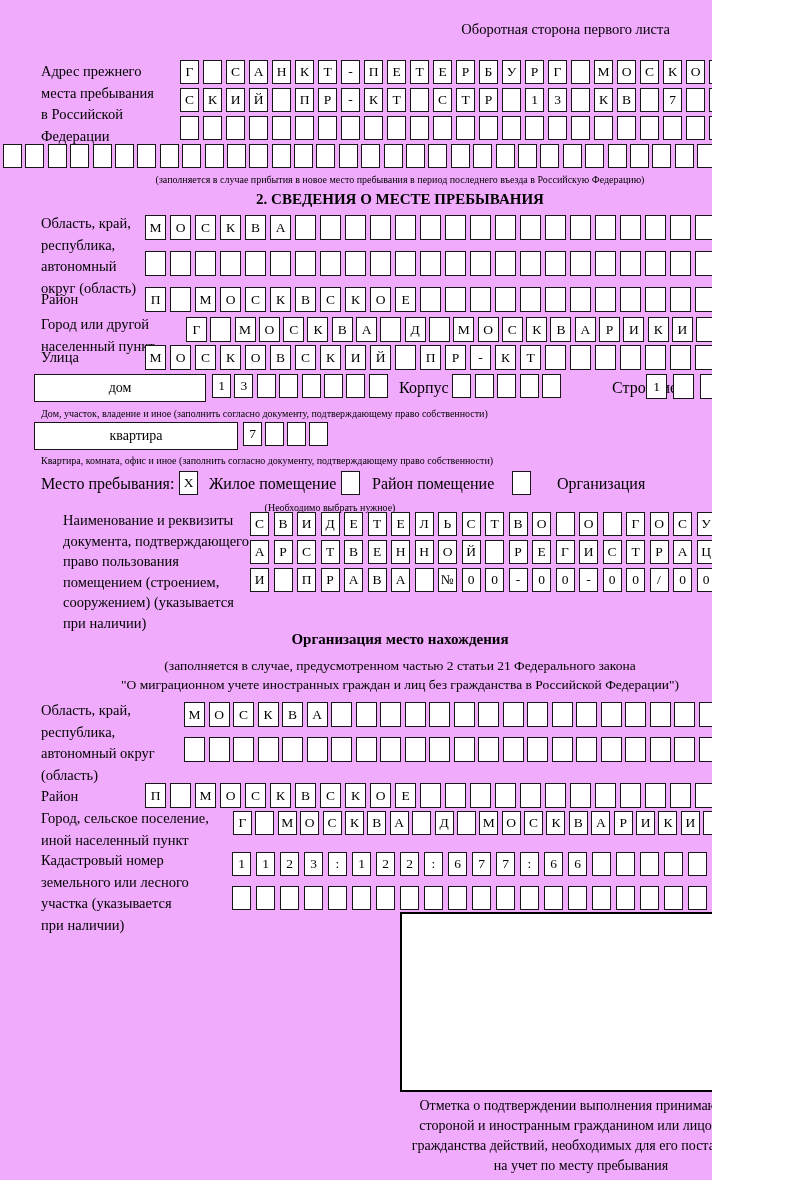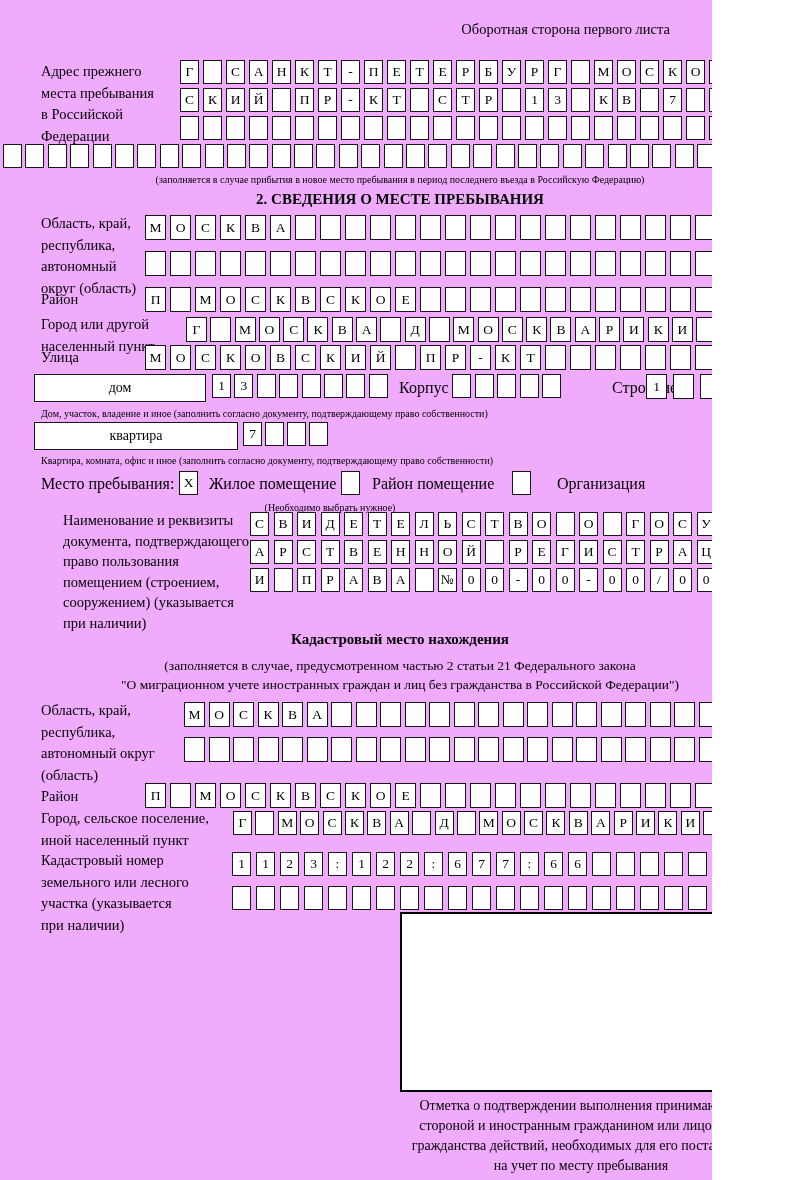--- a/index.html
+++ b/index.html
@@ -419,21 +419,21 @@
       <div class="cell">0</div>
       <div class="cell">-</div>
       <div class="cell">0</div>
       <div class="cell">0</div>
       <div class="cell">/</div>
       <div class="cell">0</div>
       <div class="cell">0</div>
       <div class="cell">0</div>
     </div>
 
-  <div class="abs title center" style="left:0;top:631px;width:800px;">Кадастровый место нахождения</div>
+  <div class="abs title center" style="left:0;top:631px;width:800px;">Организация место нахождения</div>
   <div class="abs note center" style="left:0;top:657px;width:800px;font-size:13.5px;">(заполняется в случае, предусмотренном частью 2 статьи 21 Федерального закона</div>
   <div class="abs note center" style="left:0;top:676px;width:800px;font-size:13.5px;">"О миграционном учете иностранных граждан и лиц без гражданства в Российской Федерации")</div>
 
   <div class="abs flabel" style="left:41px;top:700px;">Область, край,
 республика,
 автономный округ
 (область)</div>
   <div class="grid g22" style="left:184px;top:702px;gap:3.5px">
       <div class="cell">М</div>
       <div class="cell">О</div>

